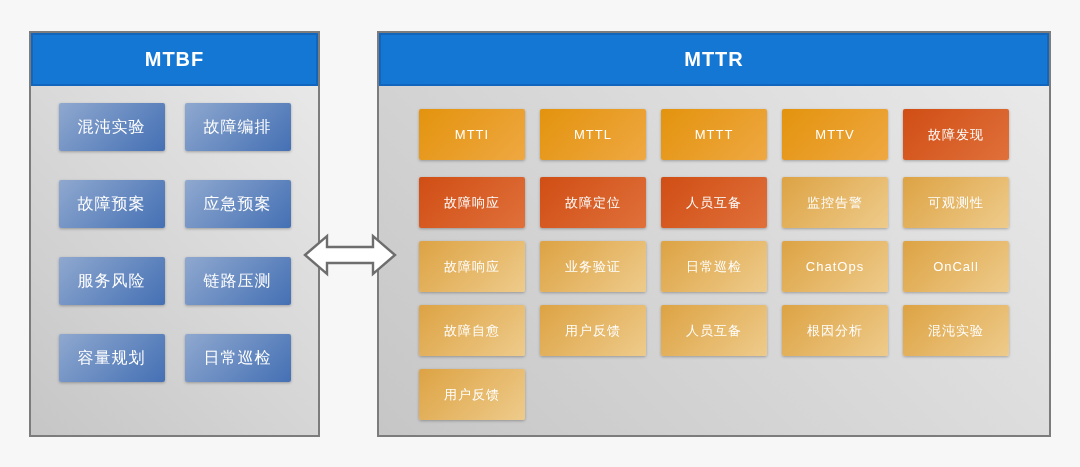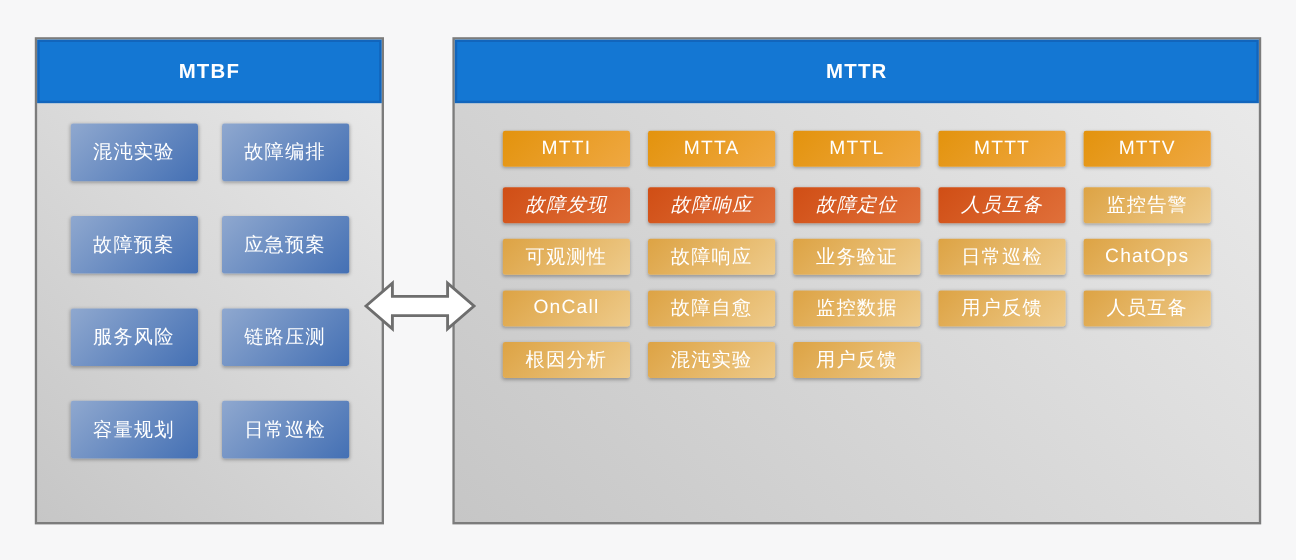--- a/index.html
+++ b/index.html
@@ -26,21 +26,21 @@
   .panel-header {
     height: 53px;
     background: var(--header_blue, #1477d3);
     box-shadow: inset 0 0 0 2px rgba(16, 80, 160, 0.45);
     display: flex;
     align-items: center;
     justify-content: center;
   }
   .panel-title {
     color: #ffffff;
-    font-size: 17px;
+    font-size: 20px;
     font-weight: bold;
     letter-spacing: 1px;
   }
   .grid {
     display: grid;
     justify-content: center;
     align-content: start;
   }
   .mtbf-grid {
     grid-template-columns: repeat(2, 106px);
@@ -48,35 +48,35 @@
     row-gap: 29px;
     padding-top: 17px;
   }
   .mttr-grid {
     grid-template-columns: repeat(5, 106px);
     column-gap: 15px;
     row-gap: 13px;
     padding-top: 23px;
   }
   .box {
-    height: 30px;
+    height: 51px;
     display: flex;
     align-items: center;
     justify-content: center;
     color: #ffffff;
-    font-size: 16px;
+    font-size: 13px;
     letter-spacing: 1px;
     border-radius: 2px;
     box-shadow: 0 1px 3px rgba(0,0,0,0.28);
     white-space: nowrap;
   }
   .mtbf-grid .box { height: 48px; font-size: 16px; }
   .box.blue   { background: linear-gradient(135deg, var(--blue_from, #8fa8cf),   var(--blue_to, #4470b4)); }
   .box.orange { background: linear-gradient(135deg, var(--orange_from, #e3930d), var(--orange_to, #efa842)); }
-  .box.red    { background: linear-gradient(135deg, var(--red_from, #d04e15),    var(--red_to, #e0703a)); font-style: italic; }
+  .box.red    { background: linear-gradient(135deg, var(--red_from, #d04e15),    var(--red_to, #e0703a)); }
   .box.gold   { background: linear-gradient(135deg, var(--gold_from, #dda344),   var(--gold_to, #eecb8b)); }
   
   .mttr-grid .box:nth-child(-n+5) { margin-bottom: 4px; }
   .arrow-svg {
     position: absolute;
     left: 302px;
     top: 232px;
     width: 96px;
     height: 46px;
     z-index: 5;
@@ -106,37 +106,35 @@
   <svg class="arrow-svg" viewBox="0 0 96 46" aria-hidden="true">
     <polygon points="3,23 25,4 25,15 71,15 71,4 93,23 71,42 71,31 25,31 25,42" fill="#ffffff" stroke="#6e6e6e" stroke-width="2.4" stroke-linejoin="miter"></polygon>
   </svg>
 
   <section class="panel panel-right">
     <header class="panel-header">
       <span class="panel-title">MTTR</span>
     </header>
     <div class="grid mttr-grid" id="mttr-grid">
         <div class="box orange">MTTI</div>
-        <div class="box orange">MTTA</div>
         <div class="box orange">MTTL</div>
         <div class="box orange">MTTT</div>
         <div class="box orange">MTTV</div>
         <div class="box red">故障发现</div>
         <div class="box red">故障响应</div>
         <div class="box red">故障定位</div>
         <div class="box red">人员互备</div>
         <div class="box gold">监控告警</div>
         <div class="box gold">可观测性</div>
         <div class="box gold">故障响应</div>
         <div class="box gold">业务验证</div>
         <div class="box gold">日常巡检</div>
         <div class="box gold">ChatOps</div>
         <div class="box gold">OnCall</div>
         <div class="box gold">故障自愈</div>
-        <div class="box gold">监控数据</div>
         <div class="box gold">用户反馈</div>
         <div class="box gold">人员互备</div>
         <div class="box gold">根因分析</div>
         <div class="box gold">混沌实验</div>
         <div class="box gold">用户反馈</div>
       </div>
   </section>
 
 </div>
 

